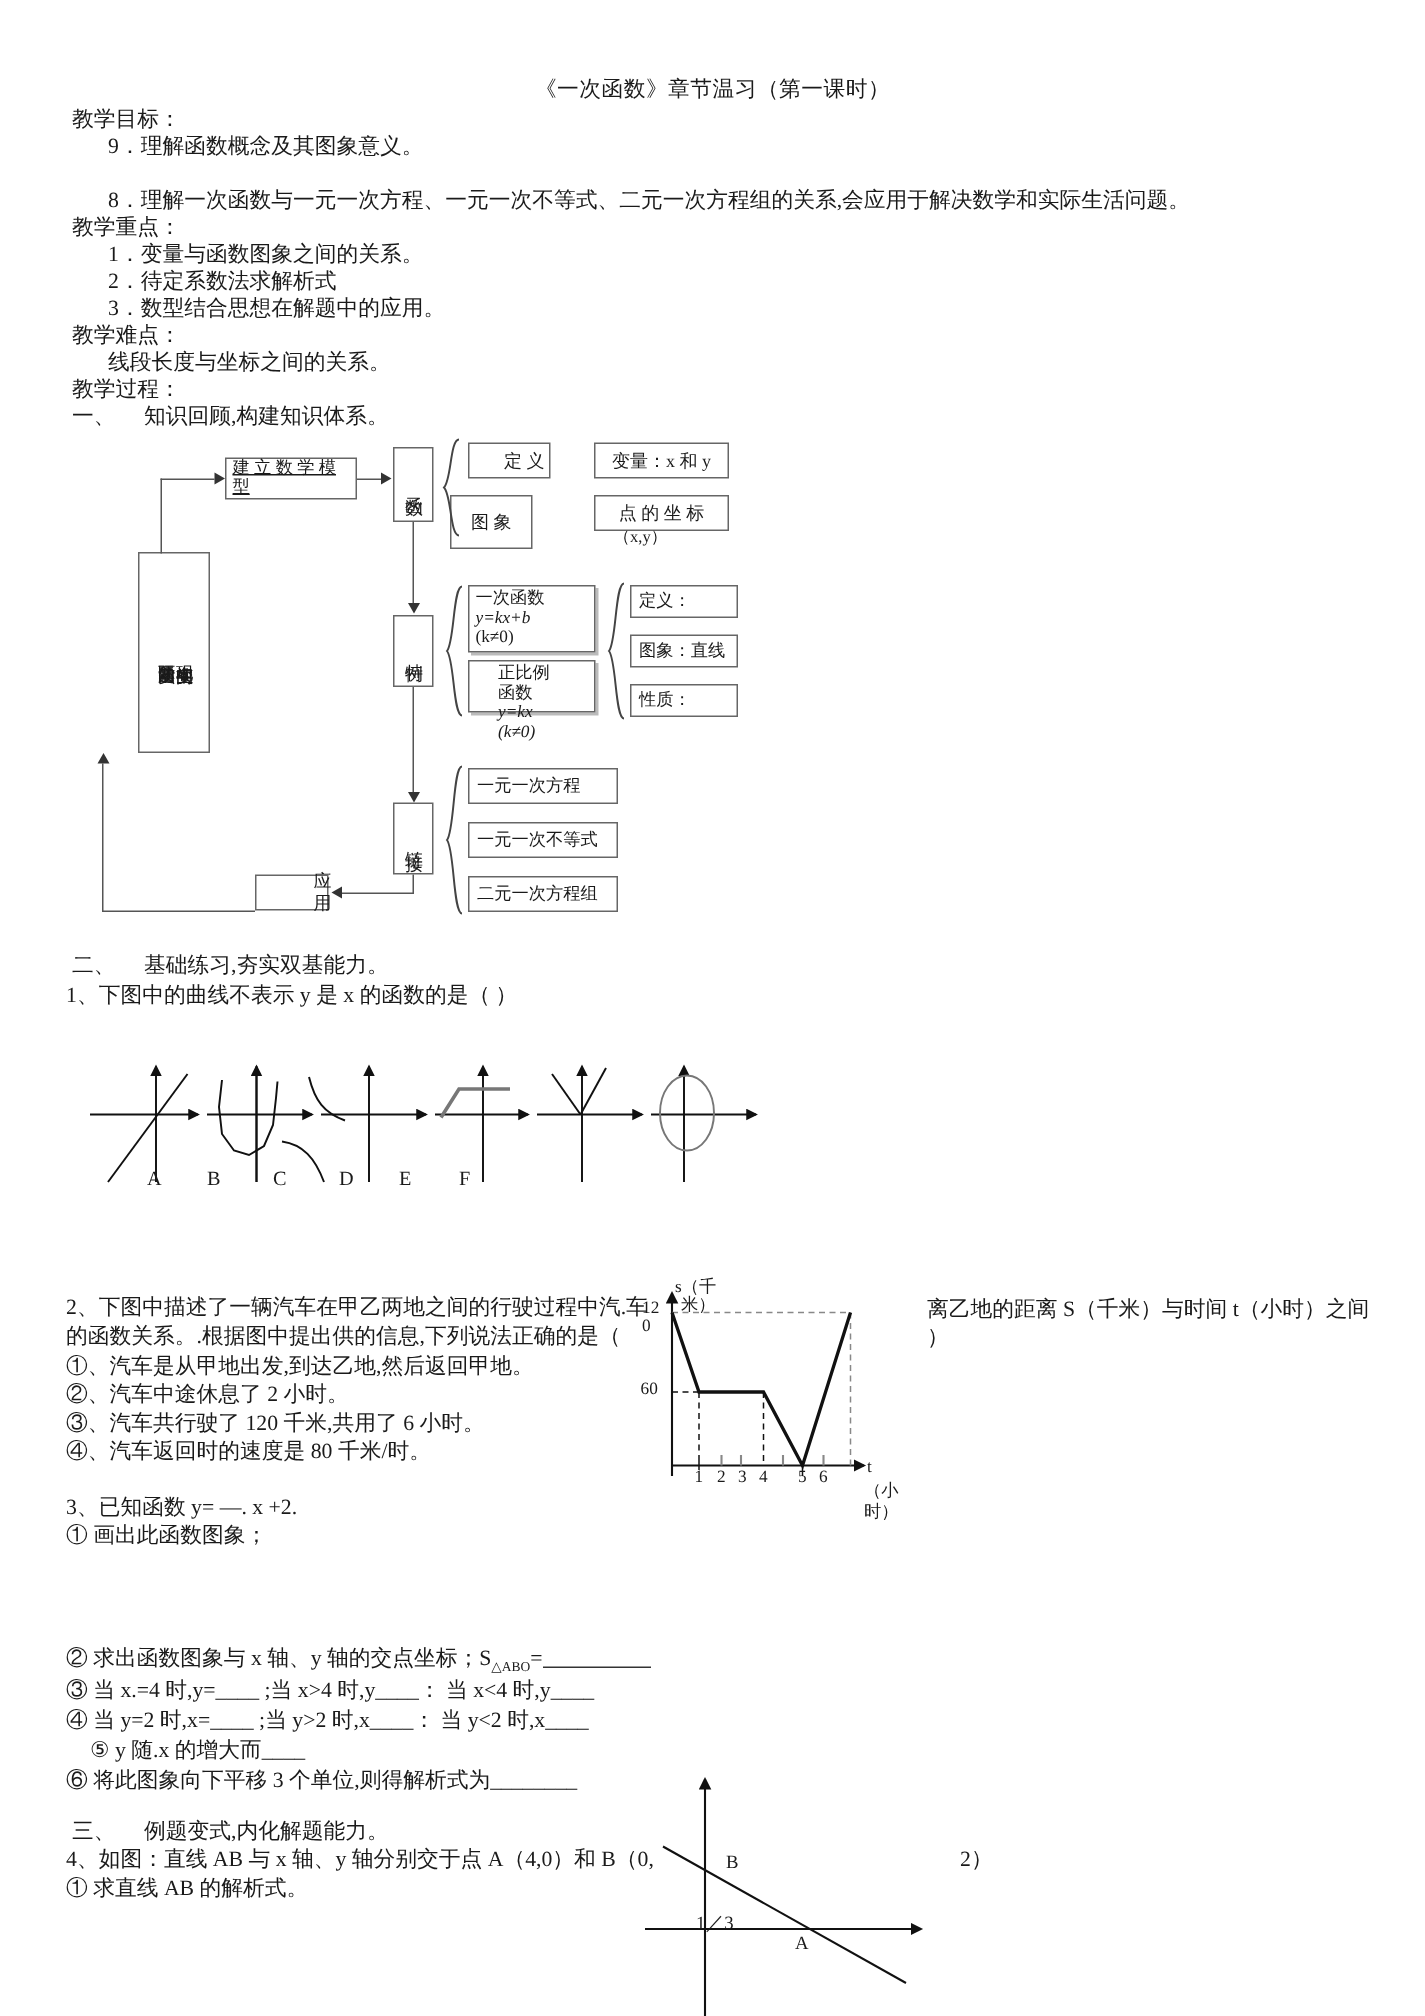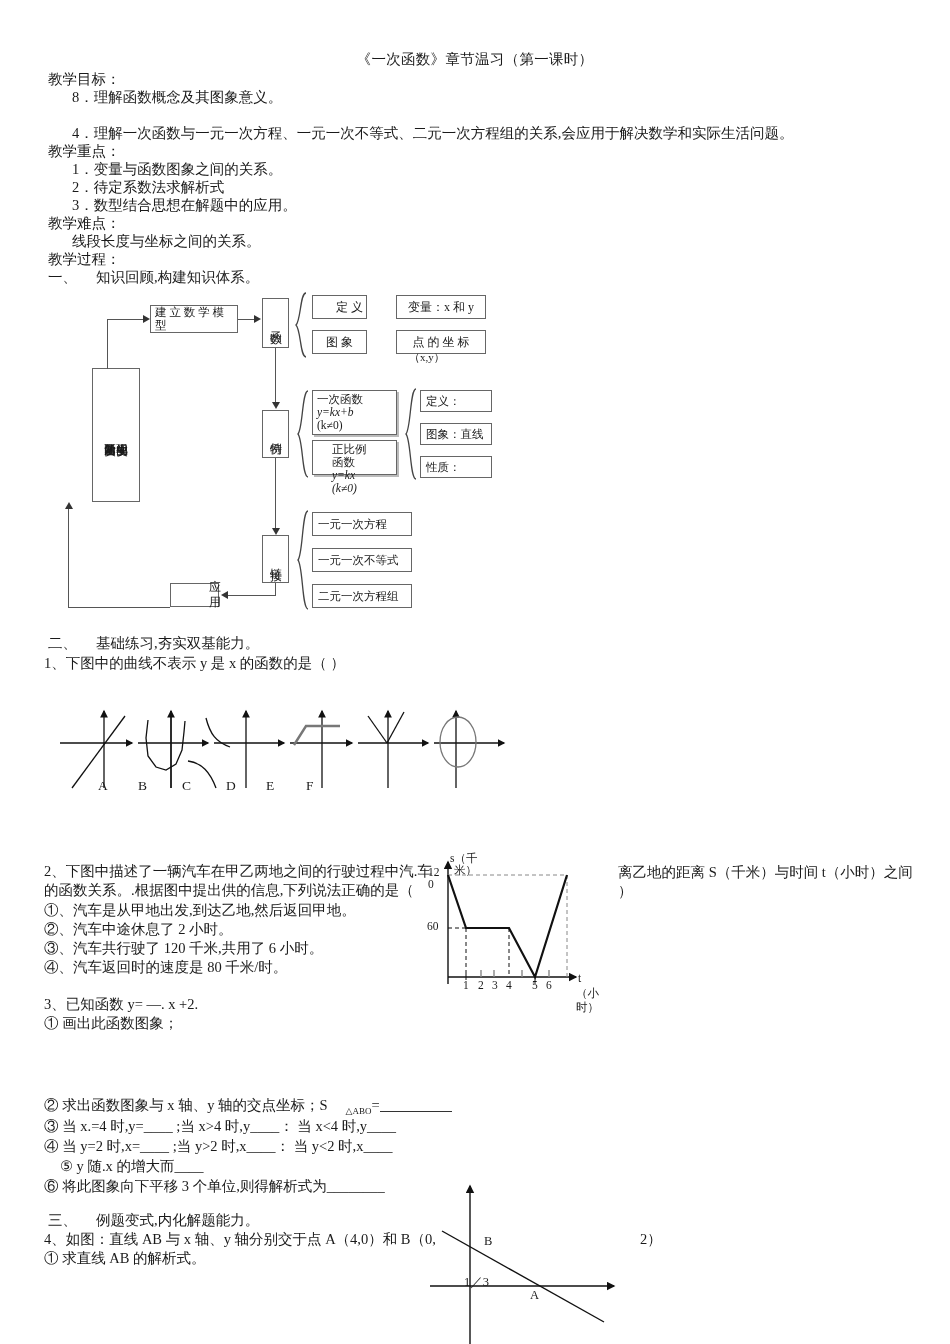--- a/index.html
+++ b/index.html
@@ -82,33 +82,33 @@
 
   
   #xygraph { position: absolute; left: 408px; top: 1182px; width: 250px; height: 162px; }
 
   .underline-blank {
     display: inline-block;
     border-bottom: 1px solid #333;
     height: 13px;
     vertical-align: -2px;
   }
-  sub { font-size: 9px; margin-left: 18px; }
+  sub { font-size: 9px; }
   .ital { font-style: italic; }
 </style>
 </head>
 <body>
 
 <div id="page">
 
   <div class="doc-title">《一次函数》章节温习（第一课时）</div>
 
   <div class="body-line" style="top:70px;">教学目标：</div>
-  <div class="num-line" style="top:88px;">8．理解函数概念及其图象意义。</div>
-  <div class="num-line" style="top:124px;">4．理解一次函数与一元一次方程、一元一次不等式、二元一次方程组的关系,会应用于解决数学和实际生活问题。</div>
+  <div class="num-line" style="top:88px;">9．理解函数概念及其图象意义。</div>
+  <div class="num-line" style="top:124px;">8．理解一次函数与一元一次方程、一元一次不等式、二元一次方程组的关系,会应用于解决数学和实际生活问题。</div>
 
   <div class="body-line" style="top:142px;">教学重点：</div>
   <div class="num-line" style="top:160px;">1．变量与函数图象之间的关系。</div>
   <div class="num-line" style="top:178px;">2．待定系数法求解析式</div>
   <div class="num-line" style="top:196px;">3．数型结合思想在解题中的应用。</div>
 
   <div class="body-line" style="top:214px;">教学难点：</div>
   <div class="num-line" style="top:232px;">线段长度与坐标之间的关系。</div>
 
   <div class="body-line" style="top:250px;">教学过程：</div>
@@ -117,32 +117,32 @@
 
   <div id="flow">
 
     <div class="fbox" id="bx-real" style="left:92px; top:88px; width:48px; height:134px; padding:4px 2px;">
       <span style="display:flex; flex-direction:row-reverse; gap:0px; justify-content:center; width:100%;">
         <span style="writing-mode:vertical-rl; text-orientation:upright; font-size:11.5px; line-height:12px; letter-spacing:0px;">现生中变间实问</span>
         <span style="writing-mode:vertical-rl; text-orientation:upright; font-size:11.5px; line-height:12px; letter-spacing:0px;">实活两量的际题</span>
       </span>
     </div>
 
-    <div class="fbox left-al" style="left:150px; top:25px; width:88px; height:28px; font-size:11.5px; line-height:13px; padding-left:4px;">
+    <div class="fbox left-al" style="left:150px; top:25px; width:88px; height:28px; font-size:11.5px; line-height:13px; padding-left:4px;text-decoration:underline;">
       <span>建 立 数 学 模 型</span>
     </div>
 
     <div class="fbox vert" style="left:262px; top:18px; width:27px; height:50px; font-size:12px;">
       <span>函数</span>
     </div>
 
     <div class="fbox" style="left:312px; top:15px; width:55px; height:24px; font-size:12px;justify-content:flex-end;">
       <span>定  义</span>
     </div>
-    <div class="fbox" style="left:312px; top:50px; width:55px; height:24px; font-size:12px;">
+    <div class="fbox" style="left:300px; top:50px; width:55px; height:36px; font-size:12px;">
       <span>图  象</span>
     </div>
 
     <div class="fbox" style="left:396px; top:15px; width:90px; height:24px; font-size:12px;">
       <span>变量：x 和 y</span>
     </div>
     <div class="fbox" style="left:396px; top:50px; width:90px; height:24px; font-size:12px; flex-direction:column; line-height:12px;">
       <span>点  的  坐  标</span>
     </div>
     <div class="txt" style="left:409px; top:70px; font-size:11px;">（x,y）</div>

